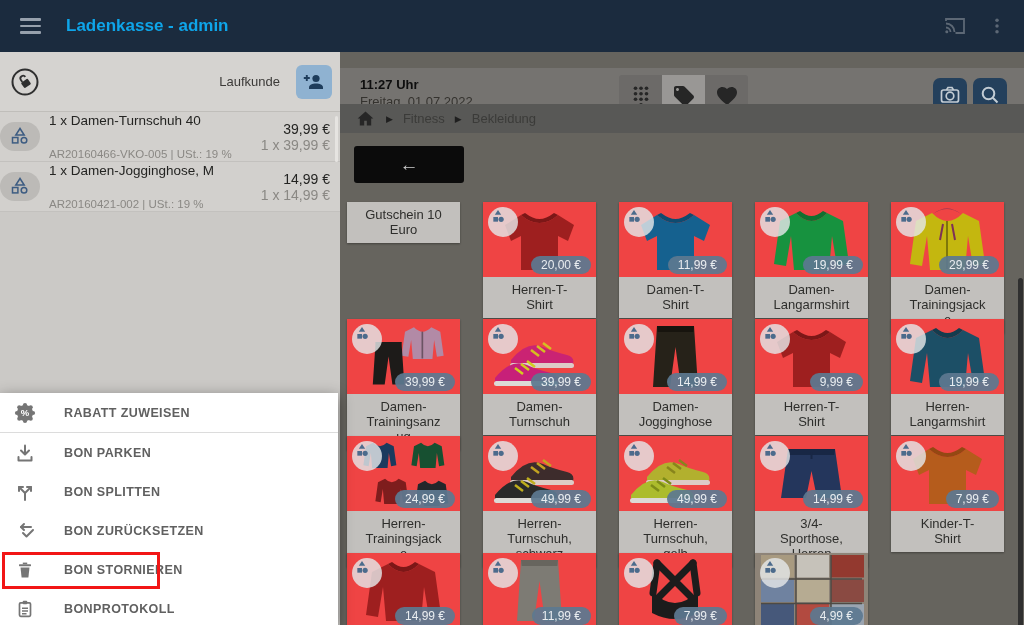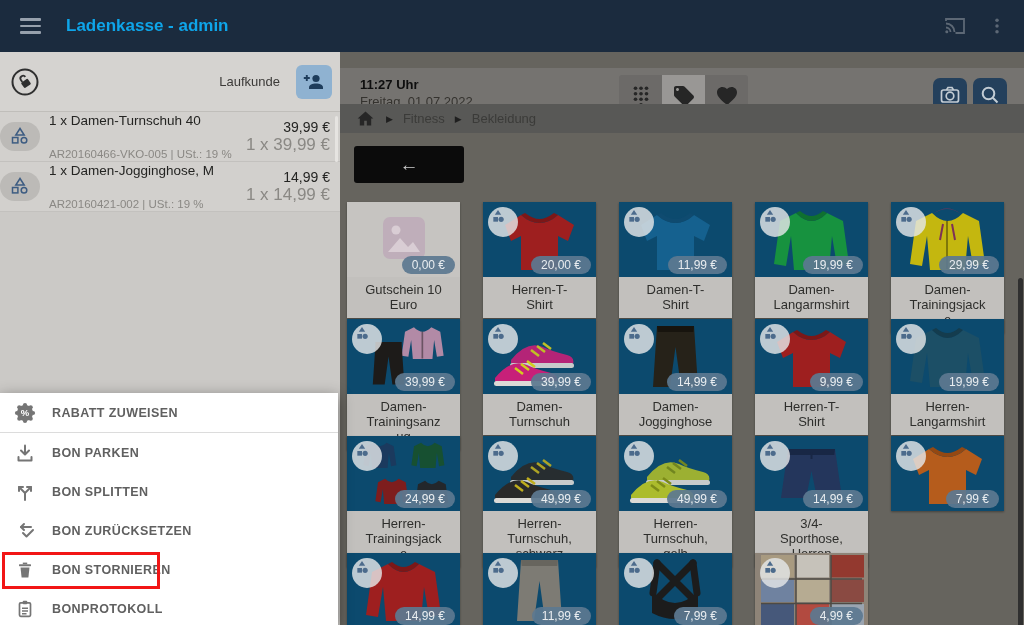--- a/index.html
+++ b/index.html
@@ -30,21 +30,21 @@
   .receipt-items { background:#d2d0cd; }
   .receipt-item { height:50px; display:flex; align-items:center; padding:0 10px 0 0;
                   border-bottom:1px solid rgba(0,0,0,0.07); cursor:pointer; }
   .item-avatar { width:40px; height:29px; border-radius:15px; background:#bcbab7; flex:0 0 auto;
                  display:flex; align-items:center; justify-content:center; }
   .item-main { margin-left:9px; min-width:0; }
   .item-name { font-size:13.5px; color:#242422; white-space:nowrap; }
   .item-details { font-size:11.5px; color:#8a8884; margin-top:20px; white-space:nowrap; }
   .item-prices { margin-left:auto; text-align:right; }
   .item-price { font-size:14px; color:#242422; }
-  .item-price-detail { font-size:17px; color:#8a8884; margin-top:0; }
+  .item-price-detail { font-size:14px; color:#8a8884; margin-top:0; }
   .left-scrollbar { position:absolute; right:2px; top:64px; width:3px; height:46px;
                     background:#e6e4e1; border-radius:2px; }
 
   
   .main-panel { position:absolute; left:340px; top:52px; right:0; bottom:0; }
   .main-header { position:absolute; left:0; top:16px; right:0; height:40px; background:#757370; }
   .clock { position:absolute; left:20px; top:9px; }
   .clock-time { font-size:13px; font-weight:bold; color:#0e0e0e; }
   .clock-date { font-size:13px; color:#35332f; margin-top:2px;text-align:center; }
   .view-tabs { position:absolute; left:279px; top:7px; width:129px; height:41px; background:#6c6a68;
@@ -64,38 +64,38 @@
   .crumb { font-size:13px; color:#3b3b39; cursor:pointer; }
   .home-btn { width:22px; height:22px; display:flex; align-items:center; justify-content:center; cursor:pointer; }
 
   .content { position:absolute; left:0; top:81px; right:0; bottom:0; background:#66645e; overflow:hidden; }
   .back-btn { position:absolute; left:14px; top:13px; width:110px; height:37px; background:#0b0b0b;
               border-radius:3px; color:#cfcfcf; font-size:19px; display:flex; align-items:center;
               justify-content:center; cursor:pointer; }
   .grid { position:absolute; left:7px; top:69px; display:grid; grid-template-columns:repeat(5,113px);
           grid-auto-rows:106px; column-gap:23px; row-gap:11px; align-items:start; }
   .tile { width:113px; background:#c2c0bd; box-shadow:0 1px 2px rgba(0,0,0,0.35); cursor:pointer; }
-  .tile-img { position:relative; width:113px; height:75px; background:#0c4a6e; overflow:hidden; }
+  .tile-img { position:relative; width:113px; height:75px; background:#ef4444; overflow:hidden; }
   .tile-img svg { position:absolute; left:0; top:0; }
   .tile-badge { position:absolute; left:5px; top:5px; width:30px; height:30px; border-radius:50%;
                 background:rgba(228,230,232,0.82); display:flex; align-items:center; justify-content:center; }
   .tile-price { position:absolute; right:5px; bottom:3px; background:rgba(93,121,144,0.93);
                 border-radius:10px; padding:2px 10px; font-size:12px; color:#e9edf0; white-space:nowrap; }
   .tile-label { padding:5px 17px 6px; min-height:28px; font-size:13px; line-height:15px; color:#2e2e2c;
                 text-align:center; overflow-wrap:anywhere; background:#c2c0bd; }
   .grid-scrollbar { position:absolute; right:1px; top:145px; width:5px; height:360px;
                     background:#2f2f2f; border-radius:3px; }
 
   
   .context-menu { position:absolute; left:0; top:393px; width:338px; bottom:0; background:#ffffff;
                   box-shadow:0 4px 14px rgba(0,0,0,0.45); z-index:40; }
   .menu-item { height:39px; display:flex; align-items:center; padding-left:14px; cursor:pointer; }
   .menu-item .mi-icon { width:22px; height:22px; flex:0 0 auto; display:flex; align-items:center;
                         justify-content:center; }
-  .menu-item .mi-label { margin-left:16px; font-size:12.5px; font-weight:bold; letter-spacing:0.4px;
+  .menu-item .mi-label { margin-left:28px; font-size:12.5px; font-weight:bold; letter-spacing:0.4px;
                          color:#606060; }
   .menu-divider { height:1px; background:#dcdcdc; }
   .highlight-box { position:absolute; left:2px; top:552px; width:158px; height:37px;
                    border:3px solid #f21616; z-index:50; pointer-events:none; }
 </style>
 </head>
 <body>
 
 <div class="app">
 
@@ -239,29 +239,20 @@
     <span class="crumb-arrow">▶</span>
         <span class="crumb">Fitness</span>
         <span class="crumb-arrow">▶</span>
         <span class="crumb">Bekleidung</span>
       </div>
 
     <div class="content">
       <div class="back-btn">←</div>
       <div class="grid" id="product-grid">
   <div class="tile">
-    <div class="tile-img" style="background: rgb(198, 196, 193);">
-              <svg width="113" height="75" viewBox="0 0 113 75">
-                <rect x="36" y="15" width="42" height="42" rx="7" fill="#bfaeba"></rect>
-                <circle cx="49" cy="28" r="4.5" fill="#d9cdd4"></circle>
-                <path d="M41 50 L53 36 L61 45 L66 40 L73 50 Z" fill="#d9cdd4"></path>
-              </svg>
-
-      <div class="tile-price">0,00 €</div>
-    </div>
     <div class="tile-label">Gutschein 10 Euro</div>
   </div>
 
   <div class="tile">
     <div class="tile-img">
               <svg width="113" height="75" viewBox="0 0 113 75">
                 <path d="M38 13 L22 23 L28 39 L38 34 L38 68 L75 68 L75 34 L85 39 L91 23 L75 13 Q66 21 56.5 21 Q47 21 38 13 Z" fill="#9e1f1f"></path>
                 <path d="M38 13 Q47 21 56.5 21 Q66 21 75 13 L71 11 Q63 17 56.5 17 Q50 17 42 11 Z" fill="#7c1717"></path>
               </svg>
       <div class="tile-badge">
@@ -543,20 +534,21 @@
               </svg>
       <div class="tile-badge">
                 <svg width="20" height="20" viewBox="0 0 30 30" fill="#4c6b8c">
                   <path d="M15 4.5 L19.8 11.5 H10.2 Z"></path>
                   <rect x="8" y="15" width="7" height="7"></rect>
                   <circle cx="19.7" cy="18.5" r="3.9"></circle>
                 </svg>
               </div>
       <div class="tile-price">7,99 €</div>
     </div>
+    <div class="tile-label">Kinder-T-Shirt</div>
   </div>
 
   <div class="tile">
     <div class="tile-img">
               <svg width="113" height="75" viewBox="0 0 113 75">
                 <path d="M41 11 L25 19 L19 62 L31 64 L36 34 L39 68 L74 68 L77 34 L82 64 L94 62 L88 19 L72 11 Q64 19 56.5 19 Q49 19 41 11 Z" fill="#9e1f1f"></path>
                 <path d="M41 11 Q49 19 56.5 19 Q64 19 72 11 L68 9 Q62 14 56.5 14 Q51 14 45 9 Z" fill="#7c1717"></path>
               </svg>
       <div class="tile-badge">
                 <svg width="20" height="20" viewBox="0 0 30 30" fill="#4c6b8c">

